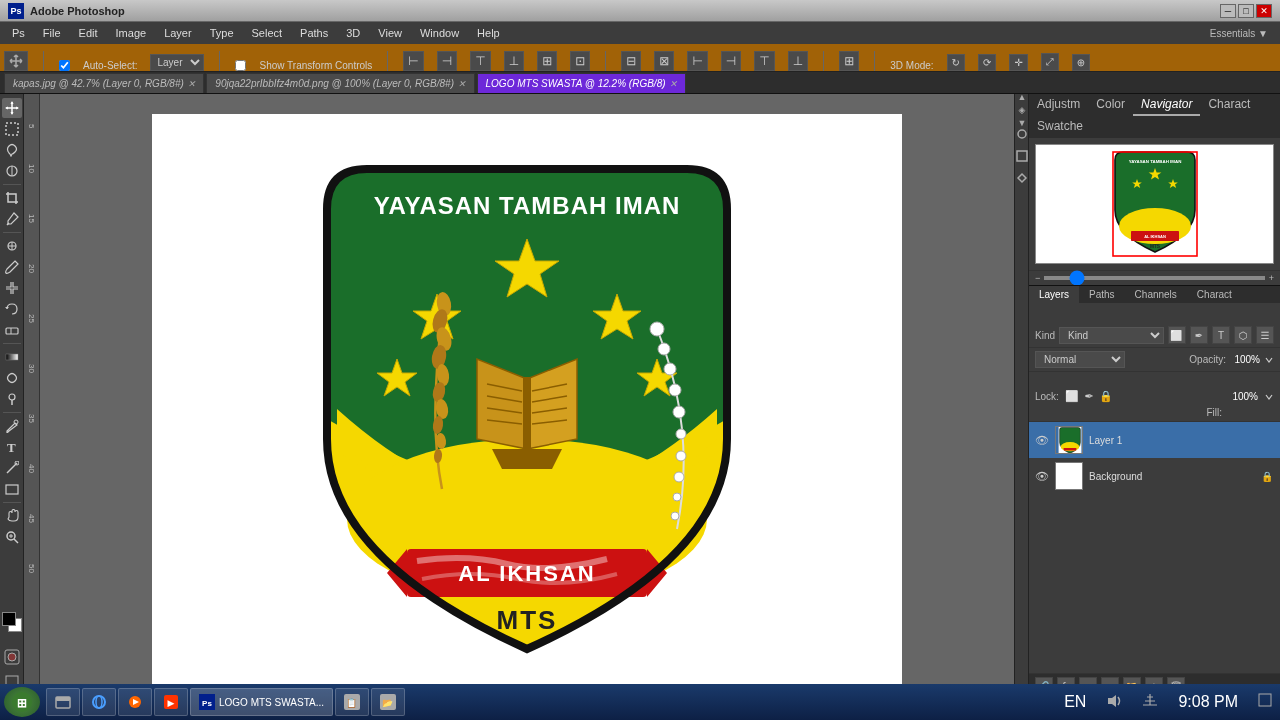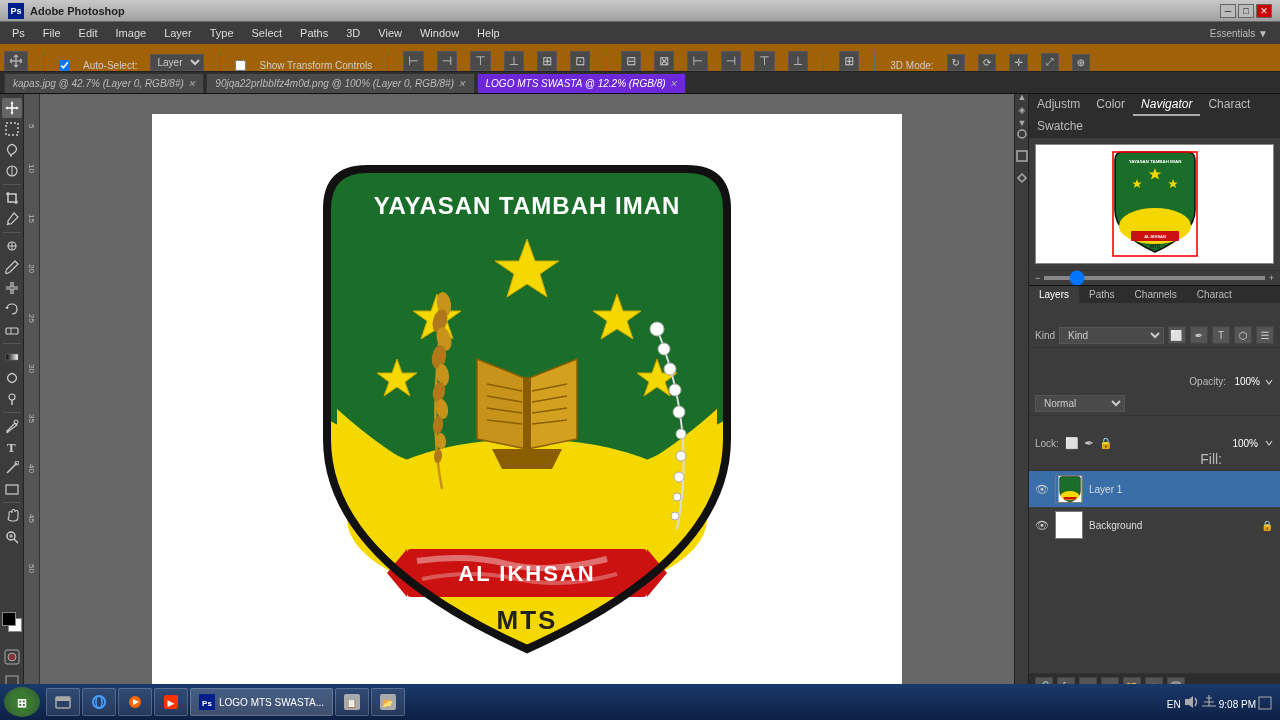--- a/index.html
+++ b/index.html
@@ -176,34 +176,34 @@
     .layer-kind-select { background: #4a4a4a; color: #ccc; border: 1px solid #555; font-size: 10px; padding: 1px 4px; flex: 1; }
     .layer-icon-btn { width: 18px; height: 18px; background: #555; border: 1px solid #444; color: #ccc; font-size: 10px; display: flex; align-items: center; justify-content: center; cursor: pointer; }
 
     .blend-row {
       display: flex;
       align-items: center;
       padding: 3px 6px;
       gap: 4px;
       border-bottom: 1px solid #333;
     }
-    .blend-select { background: #4a4a4a; color: #ccc; border: 1px solid #555; font-size: 10px; padding: 1px 4px; width: 90px; margin-top: 44px; }
+    .blend-select { background: #4a4a4a; color: #ccc; border: 1px solid #555; font-size: 10px; padding: 1px 4px; width: 90px; }
     .opacity-label { color: #bbb; font-size: 10px; margin-left: auto; }
     .opacity-value { color: #fff; font-size: 10px; width: 30px; text-align: right; }
 
     .lock-row {
       display: flex;
       align-items: center;
       padding: 3px 6px;
       gap: 6px;
       border-bottom: 1px solid #333;
     }
     .lock-label { color: #bbb; font-size: 10px; }
     .lock-icon { color: #ccc; font-size: 11px; cursor: pointer; }
-    .fill-label { color: #bbb; font-size: 14px; margin-left: auto; margin-top: 32px; }
+    .fill-label { color: #bbb; font-size: 10px; margin-left: auto; margin-top: 32px; }
     .fill-value { color: #fff; font-size: 10px; width: 30px; text-align: right; }
 
     #layers-list { flex: 1; overflow-y: auto; }
     .layer-row {
       display: flex;
       align-items: center;
       padding: 2px 6px;
       gap: 6px;
       cursor: pointer;
       min-height: 36px;
@@ -268,24 +268,24 @@
       display: flex;
       align-items: center;
       gap: 4px;
       cursor: pointer;
       border-radius: 2px;
     }
     .taskbar-btn.active { background: rgba(255,255,255,0.2); }
     .taskbar-right {
       margin-left: auto;
       display: flex;
-      align-items: flex-end;
-      gap: 2px;
+      align-items: flex-start;
+      gap: 20px;
       color: #fff;
-      font-size: 10px;
+      font-size: 16px;
       padding-right: 4px;
     }
     .side-icon { width: 20px; height: 20px; display: flex; align-items: center; justify-content: center; color: #aaa; font-size: 12px; cursor: pointer; }
 
     .panel-3d {
       width: 14px;
       background: #3c3c3c;
       border-left: 1px solid #222;
       display: flex;
       flex-direction: column;

